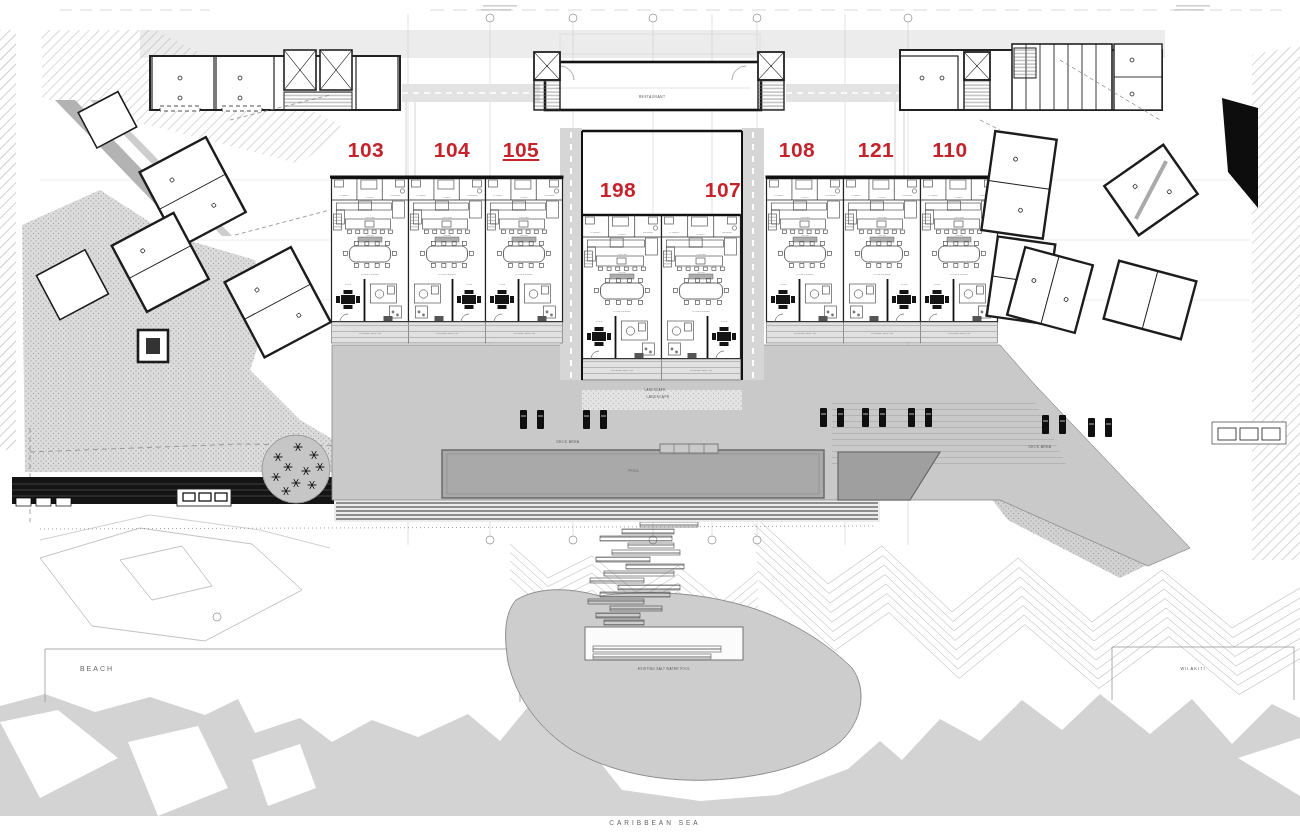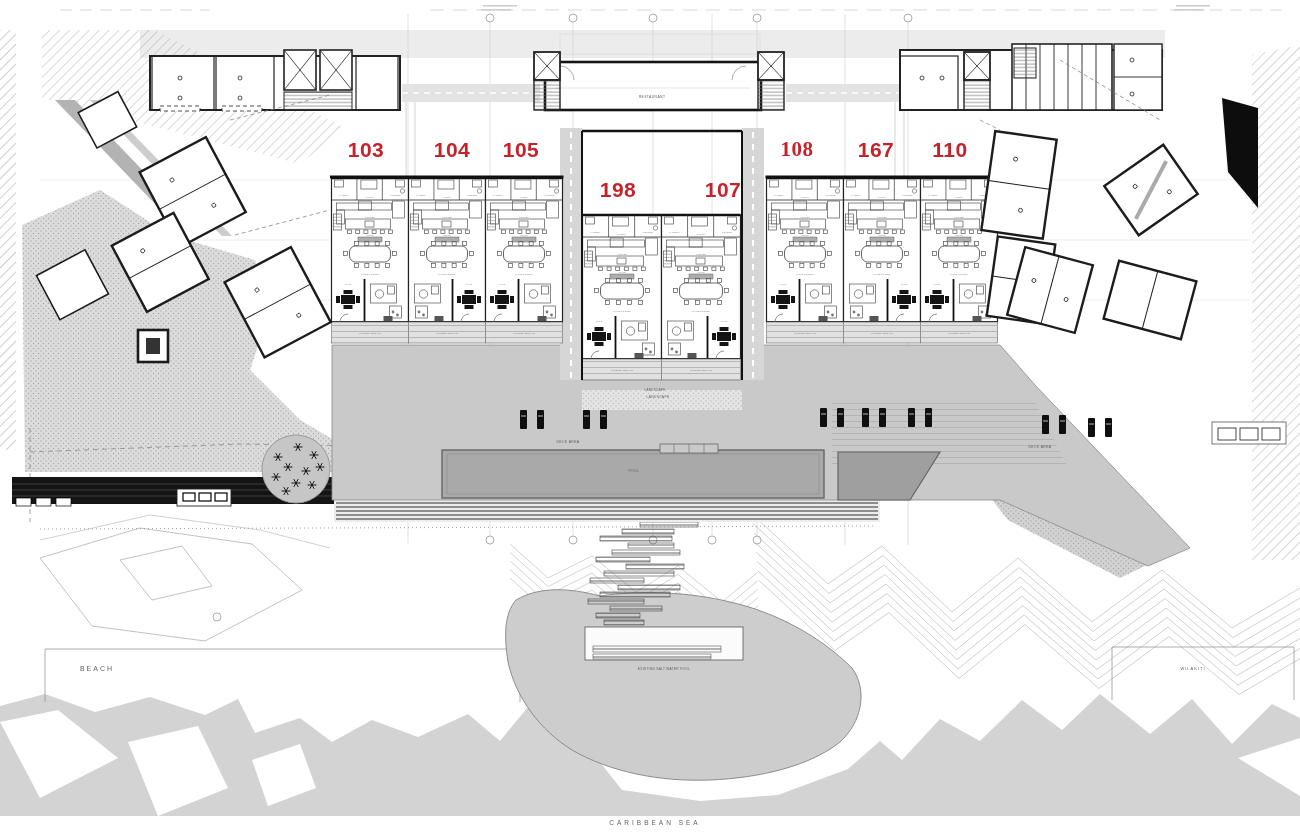--- a/index.html
+++ b/index.html
@@ -918,25 +918,25 @@
       <rect x="1110" y="270" width="80" height="60" stroke-width="2.4"></rect>
       <line x1="1150" y1="270" x2="1150" y2="330" stroke-width="1"></line>
     </g>
     <path d="M1060,60 L1160,120 M980,120 L1000,130" stroke="#888" stroke-width="0.8" stroke-dasharray="4 3" fill="none"></path>
   </g>
 </svg>
 
 <div id="overlay">
       <div class="unit-number" style="left: 366px; top: 139px; color: rgb(197, 35, 43);">103</div>
       <div class="unit-number" style="left: 443px; top: 139px; color: rgb(197, 35, 43); margin-left: 9px;">104</div>
-      <div class="unit-number" style="left: 521px; top: 139px; color: rgb(197, 35, 43);">105</div>
+      <div class="unit-number" style="left: 521px; top: 139px; color: rgb(197, 35, 43); text-decoration: underline;">105</div>
       <div class="unit-number" style="left: 618px; top: 179px; color: rgb(197, 35, 43);">198</div>
       <div class="unit-number" style="left: 723px; top: 179px; color: rgb(197, 35, 43);">107</div>
-      <div class="unit-number" style="left: 797px; top: 139px; color: rgb(197, 35, 43); font-family: Liberation Serif, serif;">108</div>
-      <div class="unit-number" style="left: 876px; top: 139px; color: rgb(197, 35, 43);">167</div>
+      <div class="unit-number" style="left: 797px; top: 139px; color: rgb(197, 35, 43);">108</div>
+      <div class="unit-number" style="left: 876px; top: 139px; color: rgb(197, 35, 43);">121</div>
       <div class="unit-number" style="left: 950px; top: 139px; color: rgb(197, 35, 43); text-align: right;">110</div>
       <div class="site-label" style="left: 97px; top: 668px; font-size: 7px; letter-spacing: 2px;">BEACH</div>
       <div class="site-label" style="left: 655px; top: 822px; font-size: 6.5px; letter-spacing: 3px;">CARIBBEAN SEA</div>
       <div class="site-label" style="left: 1193px; top: 668px; font-size: 4px; letter-spacing: 1px;">WILAKITI</div>
       <div class="site-label" style="left: 652px; top: 97px; font-size: 3.4px; letter-spacing: 0.4px;">RESTAURANT</div>
       <div class="site-label" style="left: 568px; top: 442px; font-size: 3.4px; letter-spacing: 0.4px;">DECK AREA</div>
       <div class="site-label" style="left: 1040px; top: 447px; font-size: 3.4px; letter-spacing: 0.4px;">DECK AREA</div>
       <div class="site-label" style="left: 634px; top: 471px; font-size: 3.4px; letter-spacing: 0.4px;">POOL</div>
       <div class="site-label" style="left: 658px; top: 397px; font-size: 3.2px; letter-spacing: 0.4px;">LANDSCAPE</div>
       <div class="site-label" style="left: 655px; top: 390px; font-size: 3px; letter-spacing: 0.3px;">LANDSCAPE</div>

